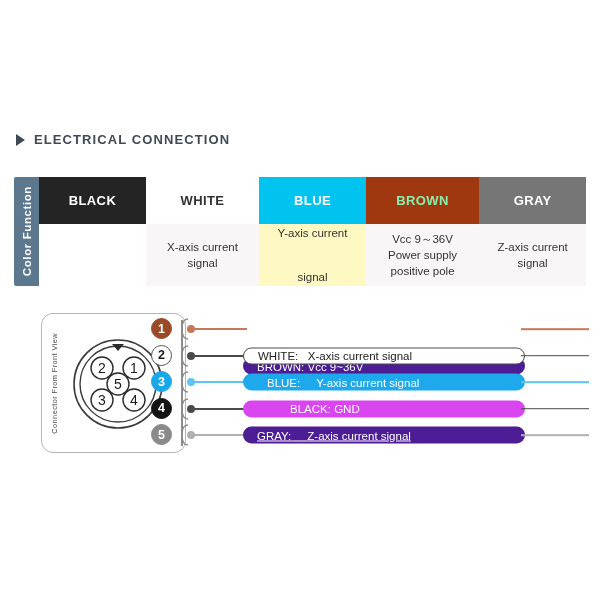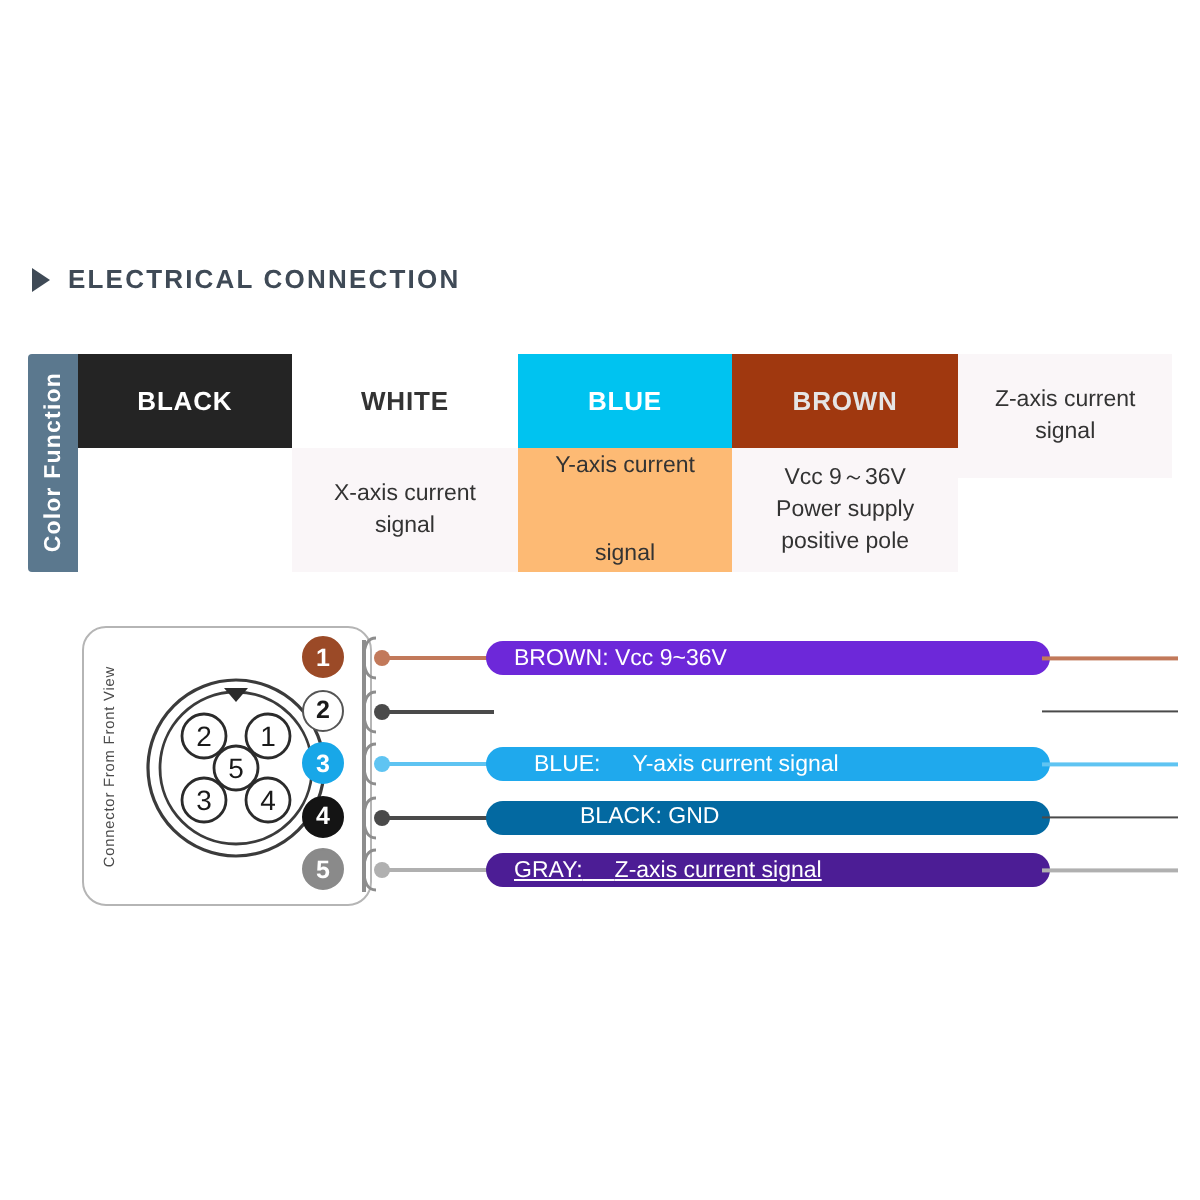--- a/index.html
+++ b/index.html
@@ -247,34 +247,35 @@
       </div>
       <div class="col white-col">
         <div class="head-cell" style="background: rgb(255, 255, 255); color: rgb(51, 51, 51);">WHITE</div>
         <div class="body-cell" style="background: rgb(250, 246, 248);">
           <div>X-axis current</div>
           <div>signal</div>
         </div>
       </div>
       <div class="col blue-col">
         <div class="head-cell" style="background: rgb(0, 195, 240); color: rgb(255, 255, 255);">BLUE</div>
-        <div class="body-cell" style="background: #fdba74; gap: 28px;">
+        <div class="body-cell" style="background: #fef9c3; gap: 28px;">
           <div>Y-axis current</div>
           <div>signal</div>
         </div>
       </div>
       <div class="col brown-col">
-        <div class="head-cell" style="background: rgb(160, 56, 15); color: #e5e5e5;">BROWN</div>
+        <div class="head-cell" style="background: rgb(160, 56, 15); color: #86efac;">BROWN</div>
         <div class="body-cell" style="background: rgb(250, 246, 248);">
           <div>Vcc 9～36V</div>
           <div>Power supply</div>
           <div>positive pole</div>
         </div>
       </div>
       <div class="col gray-col">
+        <div class="head-cell" style="background: rgb(118, 118, 118); color: rgb(255, 255, 255);">GRAY</div>
         <div class="body-cell" style="background: rgb(250, 246, 248);">
           <div>Z-axis current</div>
           <div>signal</div>
         </div>
       </div>
     </div>
 </div>
 
 <div class="conn-panel">
   <div class="conn-vert-label">
@@ -312,33 +313,38 @@
   </div>
 
 <div class="wires">
   <div class="spine"></div>
 <div class="wire-row" style="top: 0px;">
       <div class="bracket"><svg width="8" height="22" viewBox="0 0 8 22">
           <path d="M7 1 Q1 1 1 11 Q1 21 7 21" fill="none" stroke="#8d8d8d" stroke-width="1.4"></path>
         </svg></div>
       <div class="node-dot" style="background: rgb(194, 121, 90);"></div>
       <div class="lead-line" style="background: rgb(194, 121, 90);"></div>
-      <div class="pill" style="background: #6d28d9; color: rgb(255, 255, 255);">
+      <div class="pill" style="background: #4c1d95; color: rgb(255, 255, 255); margin-top: 37px;">
         <span class="lbl">BROWN:</span>
         <span class="gap">&nbsp;</span>
         <span>Vcc 9~36V</span>
       </div>
       <div class="tail-line" style="background: rgb(194, 121, 90);"></div>
     </div>
     <div class="wire-row" style="top: 26.5px;">
       <div class="bracket"><svg width="8" height="22" viewBox="0 0 8 22">
           <path d="M7 1 Q1 1 1 11 Q1 21 7 21" fill="none" stroke="#8d8d8d" stroke-width="1.4"></path>
         </svg></div>
       <div class="node-dot" style="background: rgb(74, 74, 74);"></div>
       <div class="lead-line" style="background: rgb(74, 74, 74);"></div>
+      <div class="pill" style="background: rgb(255, 255, 255); color: rgb(34, 34, 34); border: 1.3px solid rgb(74, 74, 74);">
+        <span class="lbl">WHITE:</span>
+        <span class="gap">&nbsp;&nbsp;&nbsp;</span>
+        <span>X-axis current signal</span>
+      </div>
       <div class="tail-line" style="background: rgb(74, 74, 74);"></div>
     </div>
     <div class="wire-row" style="top: 53px;">
       <div class="bracket"><svg width="8" height="22" viewBox="0 0 8 22">
           <path d="M7 1 Q1 1 1 11 Q1 21 7 21" fill="none" stroke="#8d8d8d" stroke-width="1.4"></path>
         </svg></div>
       <div class="node-dot" style="background: rgb(95, 196, 242);"></div>
       <div class="lead-line" style="background: rgb(95, 196, 242);"></div>
       <div class="pill" style="background: rgb(31, 169, 237); color: rgb(255, 255, 255); padding-left: 24px;">
         <span class="lbl">BLUE:</span>
@@ -346,21 +352,21 @@
         <span>Y-axis current signal</span>
       </div>
       <div class="tail-line" style="background: rgb(95, 196, 242);"></div>
     </div>
     <div class="wire-row" style="top: 79.5px;">
       <div class="bracket"><svg width="8" height="22" viewBox="0 0 8 22">
           <path d="M7 1 Q1 1 1 11 Q1 21 7 21" fill="none" stroke="#8d8d8d" stroke-width="1.4"></path>
         </svg></div>
       <div class="node-dot" style="background: rgb(74, 74, 74);"></div>
       <div class="lead-line" style="background: rgb(74, 74, 74);"></div>
-      <div class="pill" style="background: #0369a1; color: rgb(255, 255, 255); padding-left: 47px;">
+      <div class="pill" style="background: #d946ef; color: rgb(255, 255, 255); padding-left: 47px;">
         <span class="lbl">BLACK:</span>
         <span class="gap">&nbsp;</span>
         <span>GND</span>
       </div>
       <div class="tail-line" style="background: rgb(74, 74, 74);"></div>
     </div>
     <div class="wire-row" style="top: 106px;">
       <div class="bracket"><svg width="8" height="22" viewBox="0 0 8 22">
           <path d="M7 1 Q1 1 1 11 Q1 21 7 21" fill="none" stroke="#8d8d8d" stroke-width="1.4"></path>
         </svg></div>

